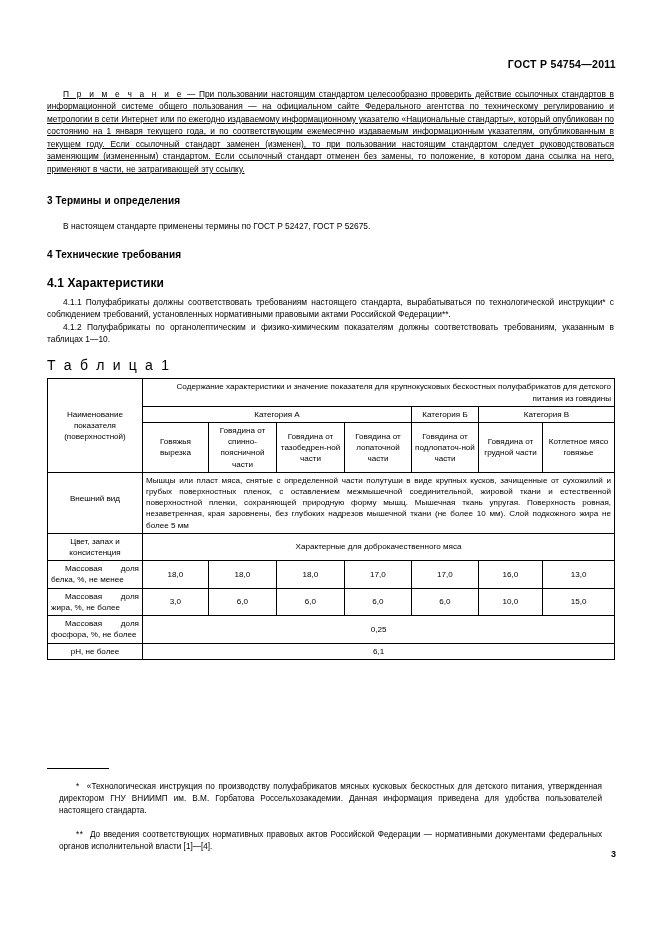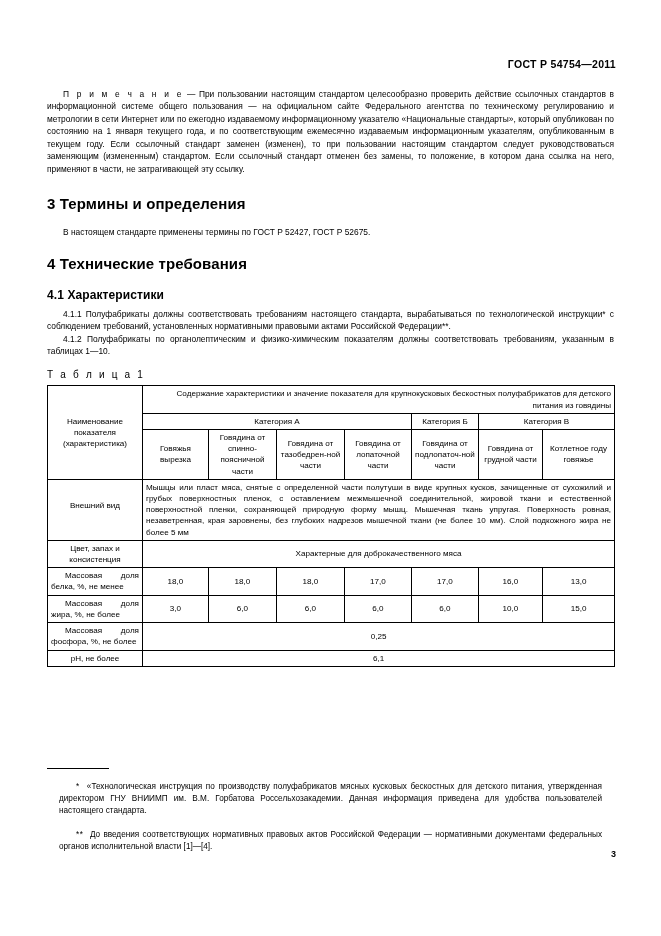--- a/index.html
+++ b/index.html
@@ -39,48 +39,48 @@
   }
 
   p.note,
   p.para {
     margin: 0;
     font-size: 8.4px;
     line-height: 12.45px;
     text-align: justify;
     text-justify: inter-word;
   }
-  p.note { letter-spacing: 0.02px; }
+  p.note { letter-spacing: 0.02px; text-decoration: underline; }
   .indent { display: inline-block; width: 16px; }
   .spaced {
     letter-spacing: 2.1px;
   }
 
   h2.section {
-    font-size: 15px;
+    font-size: 10px;
     font-weight: bold;
     margin: 0;
     letter-spacing: 0.1px;
   }
   h3.subsection {
     font-size: 12px;
     font-weight: bold;
     margin: 0;
     letter-spacing: 0.1px;
   }
 
   .gap-20 { height: 20px; }
   .gap-16 { height: 16px; }
   .gap-14 { height: 14px; }
   .gap-12 { height: 12px; }
   .gap-6  { height: 6px;  }
 
   
   .table-caption {
-    font-size: 10px;
+    font-size: 14px;
     letter-spacing: 2.2px;
     margin: 0 0 5px 0;
   }
 
   table.gost {
     border-collapse: collapse;
     width: 567px;
     table-layout: fixed;
     font-size: 8.1px;
     line-height: 11.2px;
@@ -168,36 +168,36 @@
         <col style="width:66px">
         <col style="width:68px">
         <col style="width:68px">
         <col style="width:67px">
         <col style="width:67px">
         <col style="width:64px">
         <col style="width:72px">
       </colgroup>
       <thead>
         <tr>
-          <td rowspan="3" class="hdr-col">Наименование показателя (характеристика)</td>
+          <td rowspan="3" class="hdr-col">Наименование показателя (поверхностной)</td>
           <td colspan="7" class="hdr-top">Содержание характеристики и значение показателя для крупнокусковых бескостных полуфабрикатов для детского питания из говядины</td>
         </tr>
         <tr>
           <td colspan="4" class="hdr-cat">Категория А</td>
           <td colspan="1" class="hdr-cat">Категория Б</td>
           <td colspan="2" class="hdr-cat">Категория В</td>
         </tr>
         <tr>
           <td class="hdr-col">Говяжья вырезка</td>
           <td class="hdr-col">Говядина от спинно-поясничной части</td>
           <td class="hdr-col">Говядина от тазобедрен-ной части</td>
           <td class="hdr-col">Говядина от лопаточной части</td>
           <td class="hdr-col">Говядина от подлопаточ-ной части</td>
           <td class="hdr-col">Говядина от грудной части</td>
-          <td class="hdr-col">Котлетное году говяжье</td>
+          <td class="hdr-col">Котлетное мясо говяжье</td>
         </tr>
       </thead>
       <tbody>
         <tr>
           <td class="rowhead" style="vertical-align:top;padding-top:20px">Внешний вид</td>
           <td colspan="7" class="j">Мышцы или пласт мяса, снятые с определенной части полутуши в виде крупных кусков, зачищенные от сухожилий и грубых поверхностных пленок, с оставлением межмышечной соединительной, жировой ткани и естественной поверхностной пленки, сохраняющей природную форму мышц. Мышечная ткань упругая. Поверхность ровная, незаветренная, края заровнены, без глубоких надрезов мышечной ткани (не более 10 мм). Слой подкожного жира не более 5 мм</td>
         </tr>
         <tr>
           <td class="rowhead">Цвет, запах и консистенция</td>
           <td colspan="7" class="c">Характерные для доброкачественного мяса</td>

